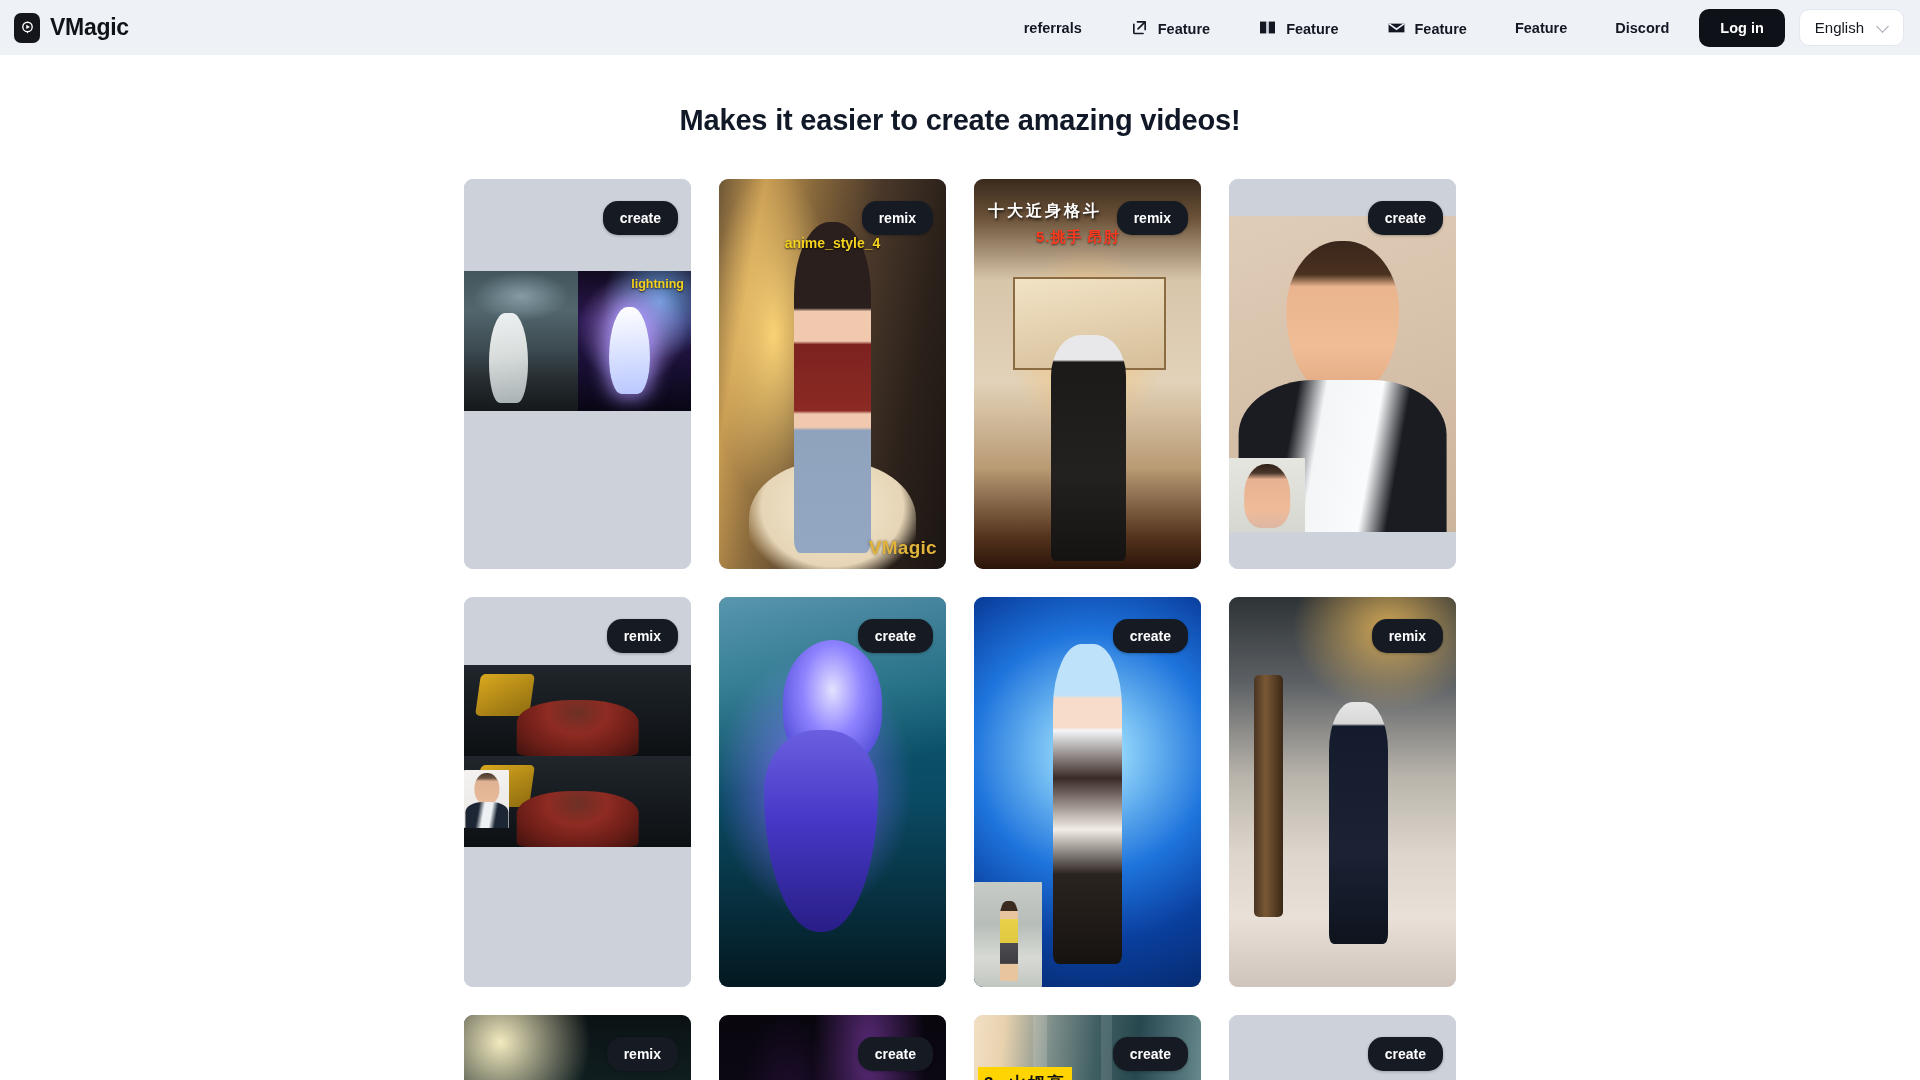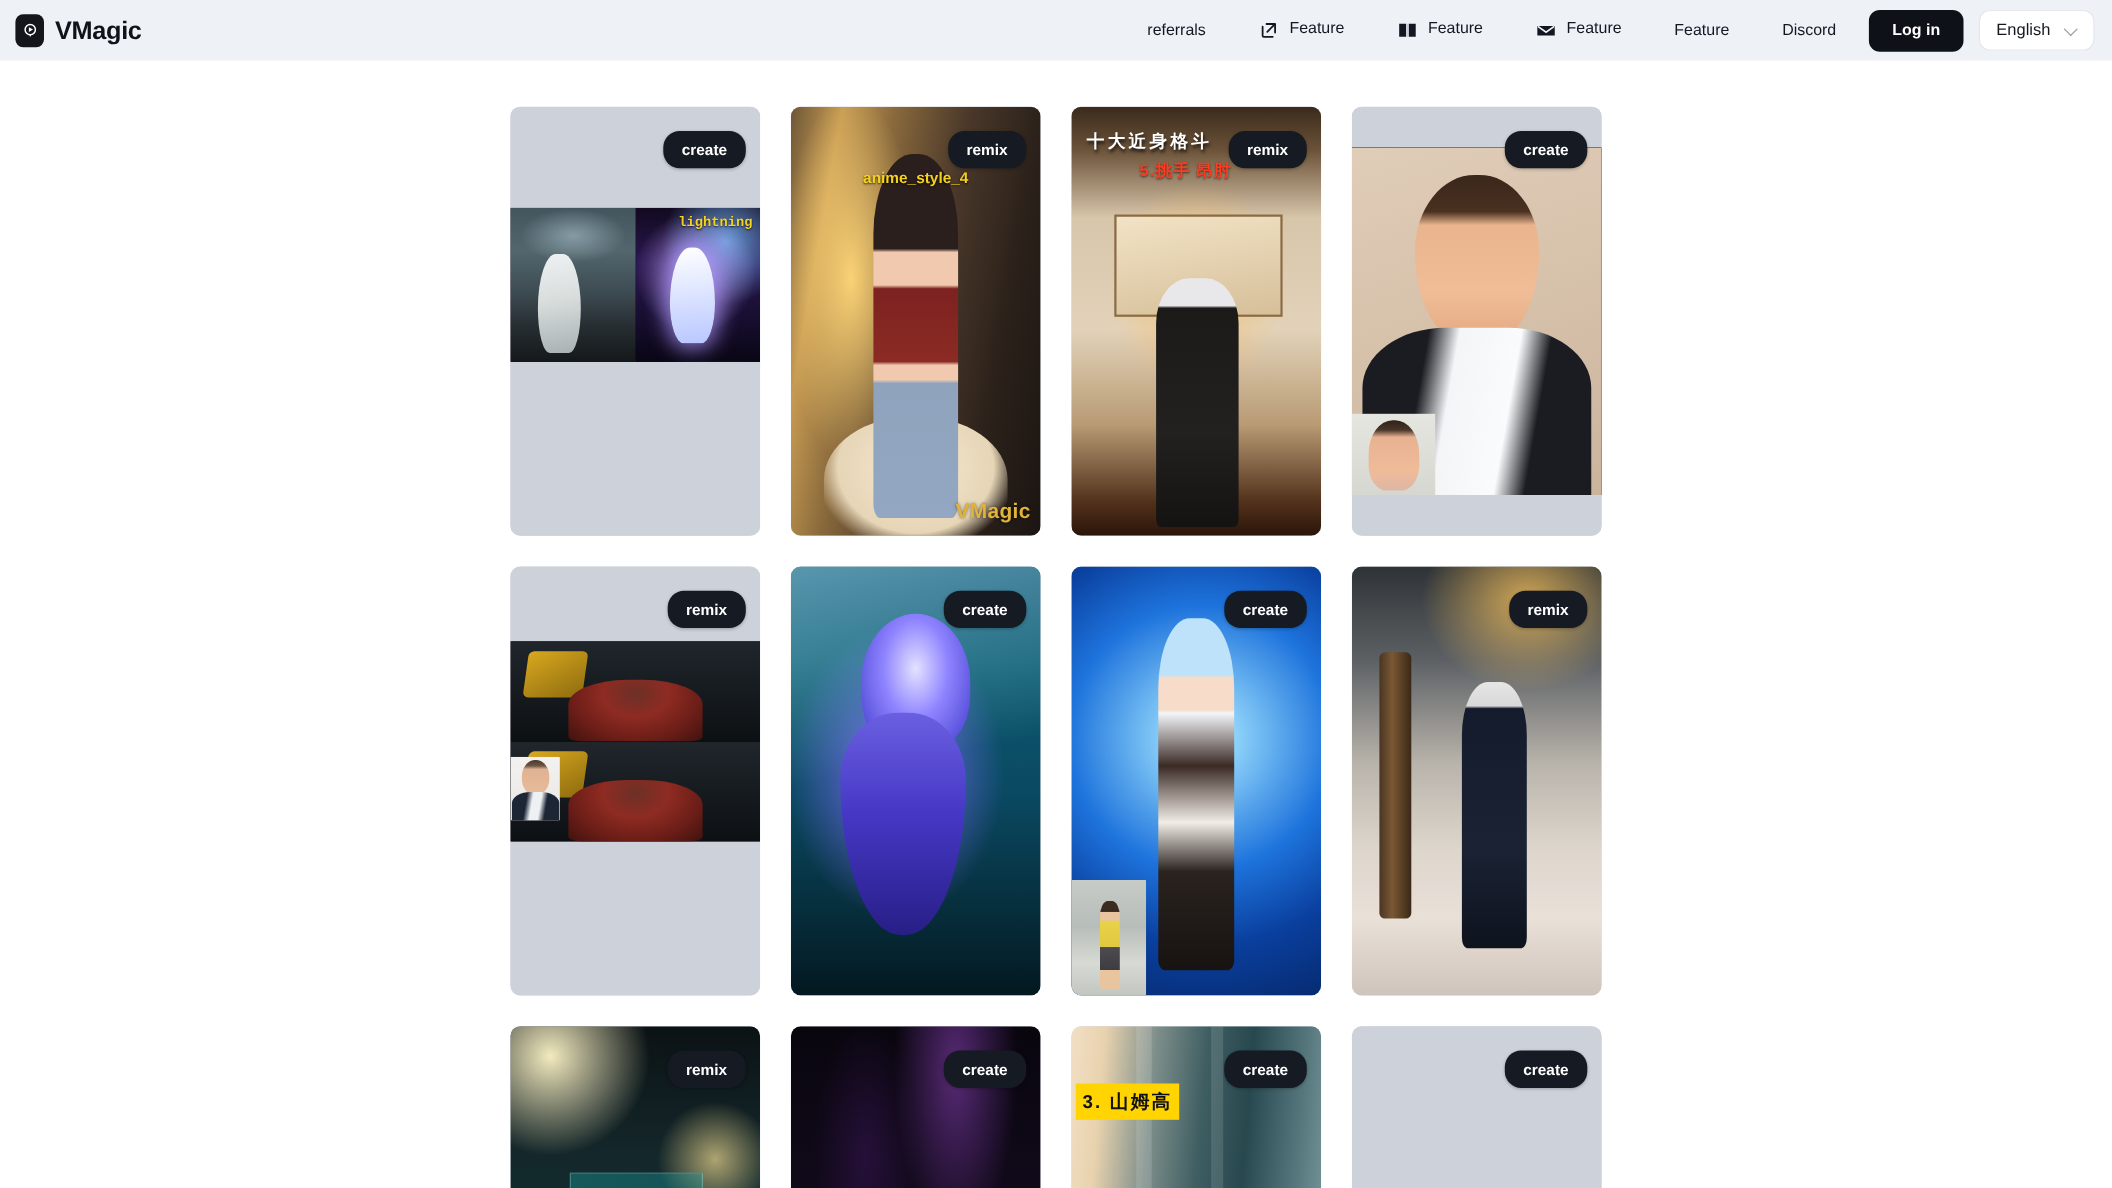--- a/index.html
+++ b/index.html
@@ -49,24 +49,24 @@
   }
 
   .nav {
     margin-left: auto;
     display: flex;
     align-items: center;
     gap: 0px;
   }
   .nav-item {
     display: flex;
-    align-items: flex-start;
+    align-items: flex-end;
     gap: 9px;
     font-size: 14.5px;
-    font-weight: 400;
+    font-weight: 700;
     color: #121722;
     padding: 8px 24px;
     white-space: nowrap;
     cursor: pointer;
     border-radius: 8px;
   }
   .nav-item .nav-ico {
     display: inline-flex;
     align-items: center;
     justify-content: center;
@@ -172,21 +172,21 @@
     line-height: 1;
   }
 
   
   .band {
     position: absolute;
     left: 0; right: 0;
     background: #000;
     overflow: hidden;
   }
-  .split-h { display: flex; font-family: Liberation Mono, monospace; }
+  .split-h { display: flex; }
   .split-h > div { flex: 1 1 50%; position: relative; overflow: hidden; }
   .split-v > div { position: relative; overflow: hidden; height: 50%; }
 
   .pip {
     position: absolute;
     z-index: 4;
     overflow: hidden;
     border-radius: 1px;
   }
 
@@ -518,20 +518,21 @@
     <div class="lang-select">
       <span>English</span>
       <span class="chev"></span>
     </div>
 
   </nav>
 </header>
 
 <main>
 
+  <h1 class="page-title">Makes it easier to create amazing videos!</h1>
 
   <section class="grid">
 
     <article class="card">
       <div class="card-media">
         <div class="bg-plain"></div>
         <div class="band split-h" style="top:92px;height:140px;">
           <div>
             <div class="bg-dance-real"></div>
           </div>

